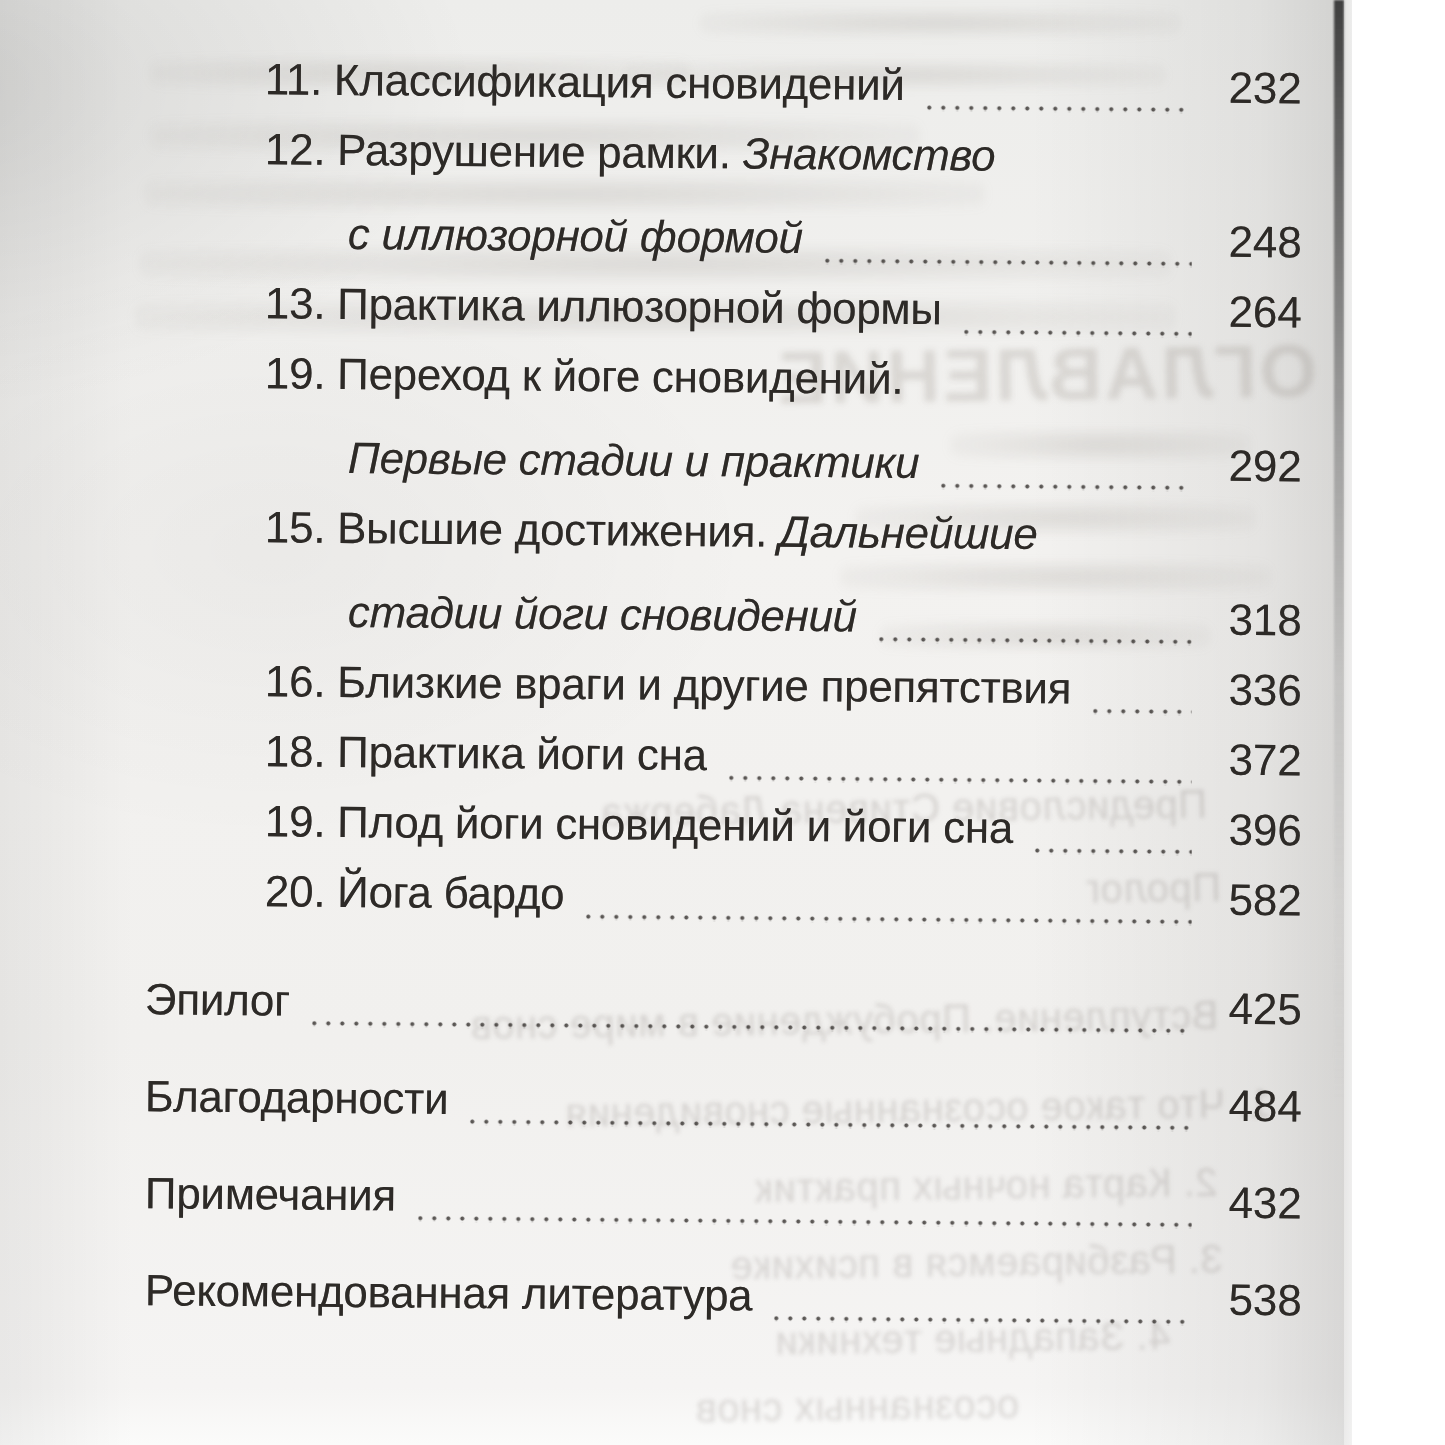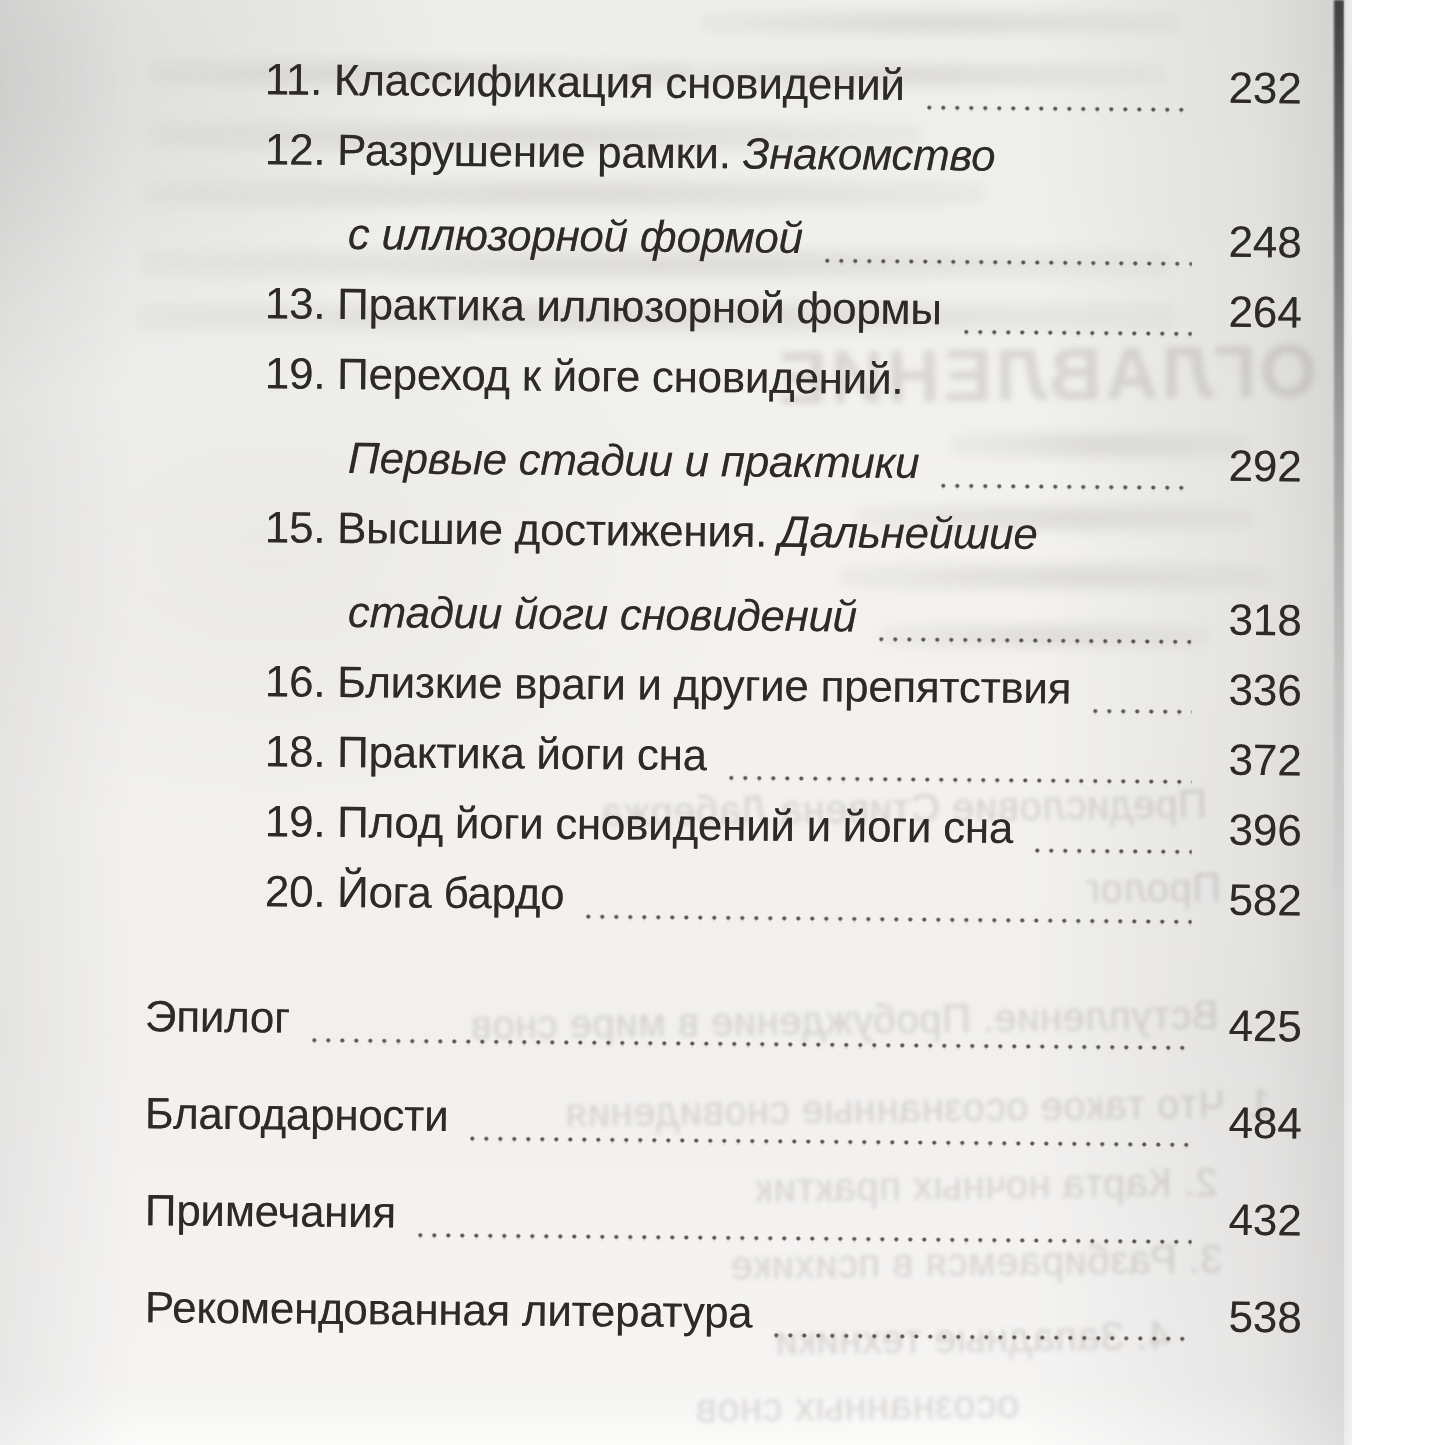--- a/index.html
+++ b/index.html
@@ -60,21 +60,21 @@
   }
   .toc-row{
     display:flex;align-items:baseline;
     padding-right:50px;
     transform:rotate(0.5deg);transform-origin:0 50%;
   }
   .entry{}
   .entry:first-child{margin-top:0;}
   .chapter-row{padding-left:265px;}
   .cont-row{padding-left:348px;margin-top:14px;}
-  #back-matter{margin-top:56px;}
+  #back-matter{margin-top:39px;}
   #back-matter .toc-row{padding-left:145px;margin-top:27px;}
   #back-matter .toc-row:first-child{margin-top:0;}
   .entry-text{flex:0 0 auto;white-space:nowrap;}
   .it{font-style:italic;}
   .num{display:inline;}
   .leader{
     flex:1 1 auto;height:6px;min-width:30px;
     margin:0 18px 9px 22px;align-self:flex-end;
     background-image:radial-gradient(circle at 2.5px 2.5px, rgba(48,44,41,0.78) 1.7px, rgba(48,44,41,0) 2.4px);
     background-size:14px 6px;background-repeat:repeat-x;background-position:left bottom;

